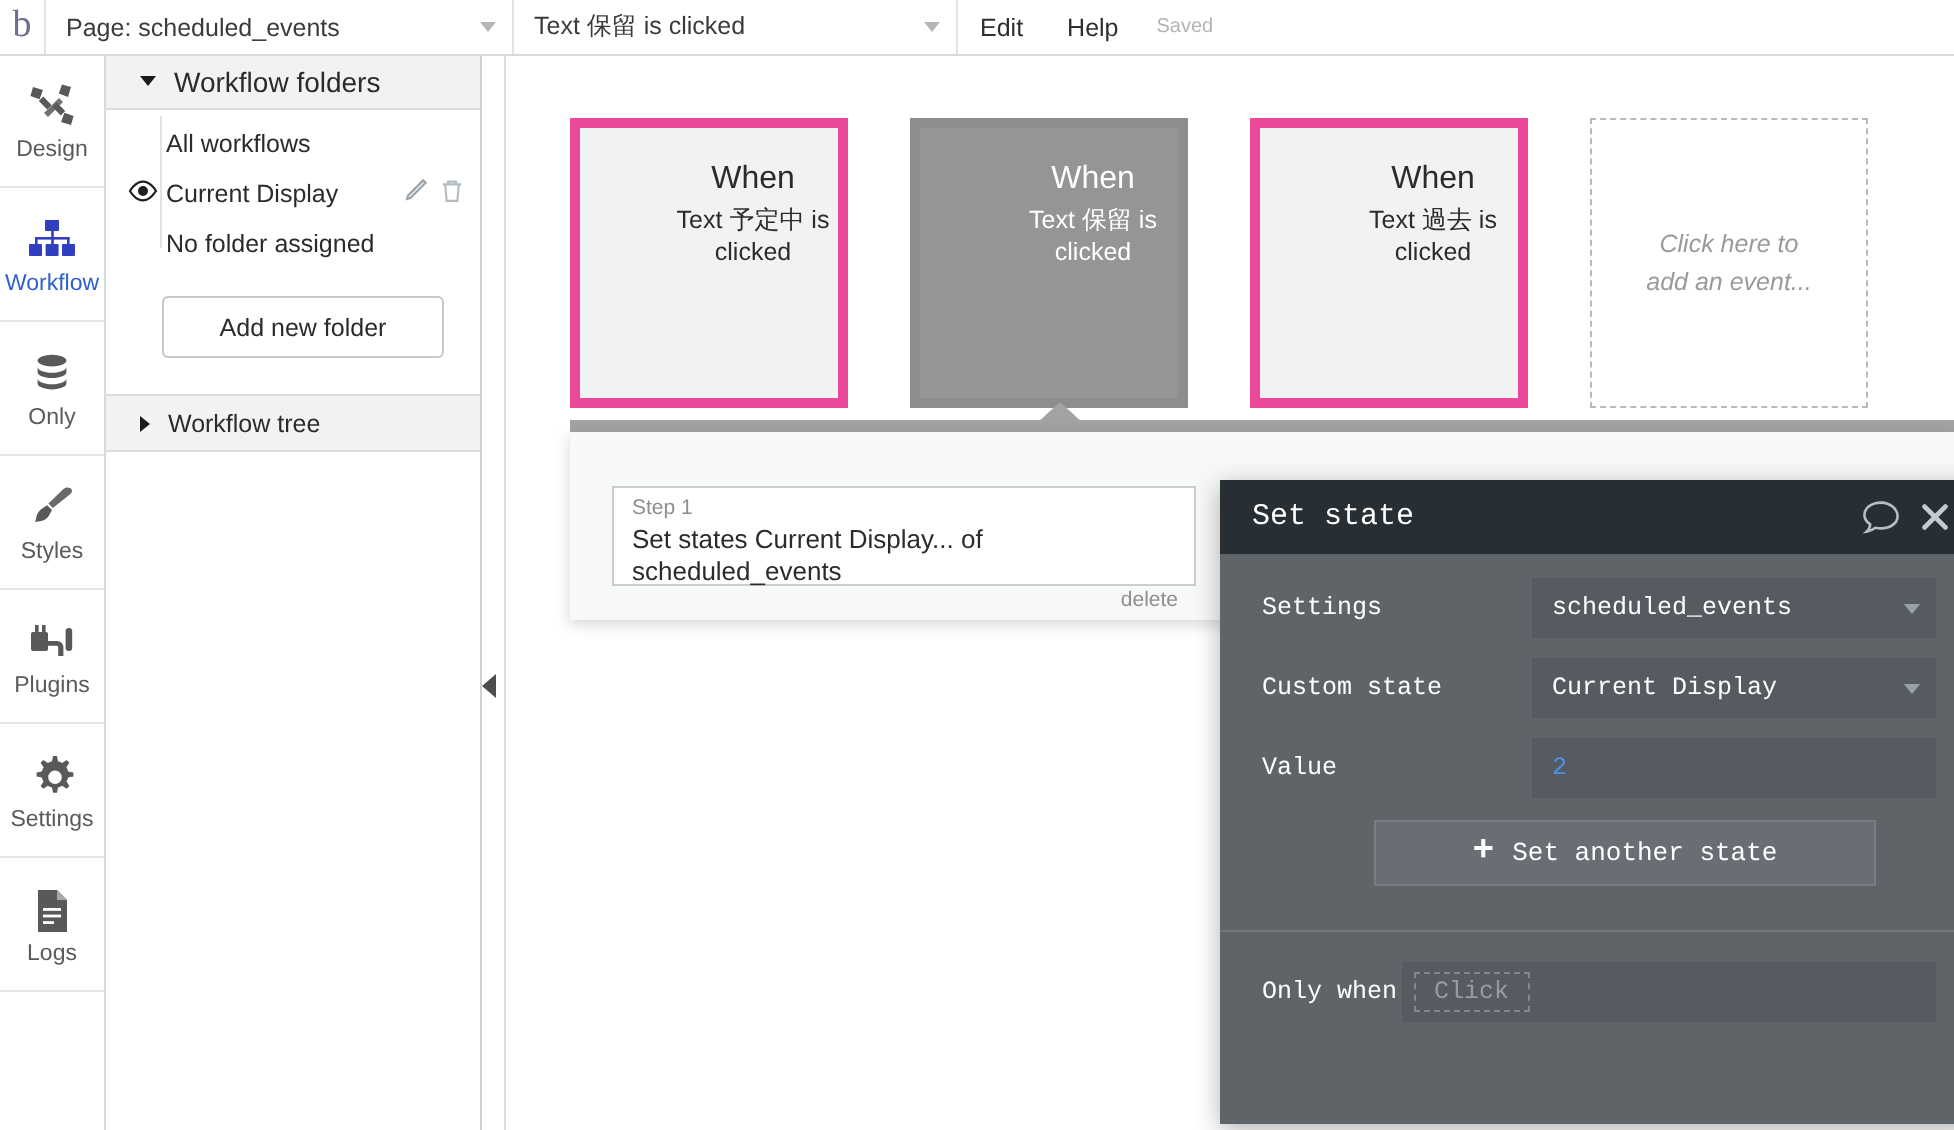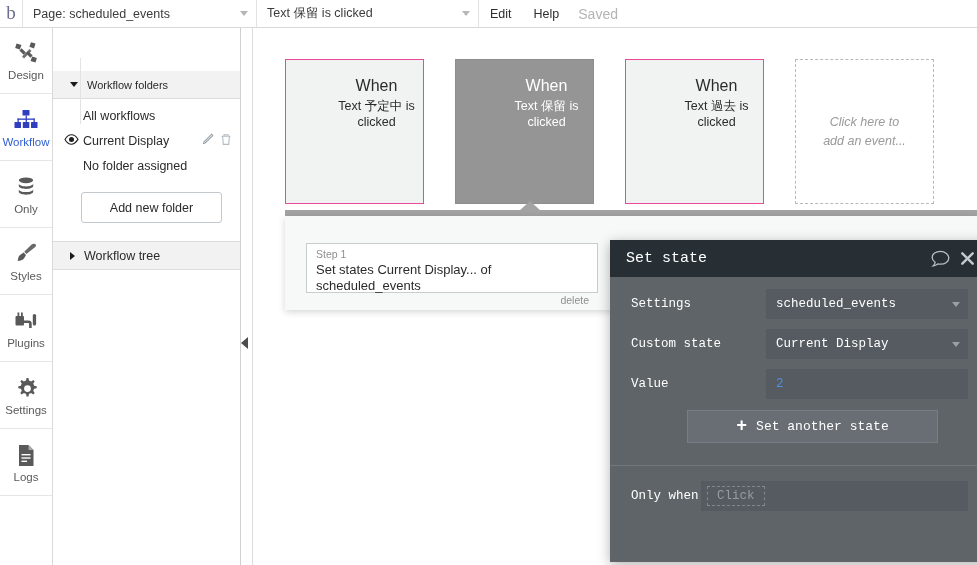--- a/index.html
+++ b/index.html
@@ -53,21 +53,21 @@
   #sel-page { width: 215px; }
   #sel-event { width: 203px; }
   .hdr-link {
     display: flex; align-items: center;
     padding: 0 11px;
     font-size: 12.5px; color: #2e2e2e;
   }
   .hdr-status {
     display: flex; align-items: center;
     padding: 0 8px;
-    font-size: 14px; color: #b4b4b4;
+    font-size: 10px; color: #b4b4b4;
   }
 
   
   #rail {
     position: absolute; left: 0; top: 27px;
     width: 52px; height: 538px;
     background: #ffffff;
     border-right: 1px solid #d9d9d9;
     z-index: 30;
   }
@@ -90,21 +90,21 @@
     background: #ffffff;
     border-right: 1px solid #d0d0d0;
     z-index: 25;
   }
   .fld-header {
     height: 27px;
     background: #f2f2f2;
     border-bottom: 1px solid #dcdcdc;
     display: flex; align-items: center;
     padding-left: 17px;
-    font-size: 11px; color: #2b2b2b; margin-top: 44px;
+    font-size: 14px; color: #2b2b2b;
   }
   .tri-down {
     width:0;height:0;
     border-left:4.5px solid transparent;border-right:4.5px solid transparent;
     border-top:5.5px solid #1a1a1a;
     margin-right: 9px;
   }
   .tri-right {
     width:0;height:0;
     border-top:4.5px solid transparent;border-bottom:4.5px solid transparent;
@@ -176,21 +176,21 @@
 
   
   #events-strip {
     position: absolute; left: 0; top: 0; width: 724px; height: 183px;
   }
   .event-card {
     position: absolute;
     top: 32px;
     width: 139px; height: 145px;
     background: #f1f2f2;
-    border: 1px solid #ec4899;
+    border: 5px solid #ec4899;
     box-sizing: border-box;
     padding-top: 16px;
     text-align: center;
     cursor: pointer;
     padding-left: 44px;
   }
   .event-card.selected {
     background: #959595;
     border-color: #8d8d8d;
   }

